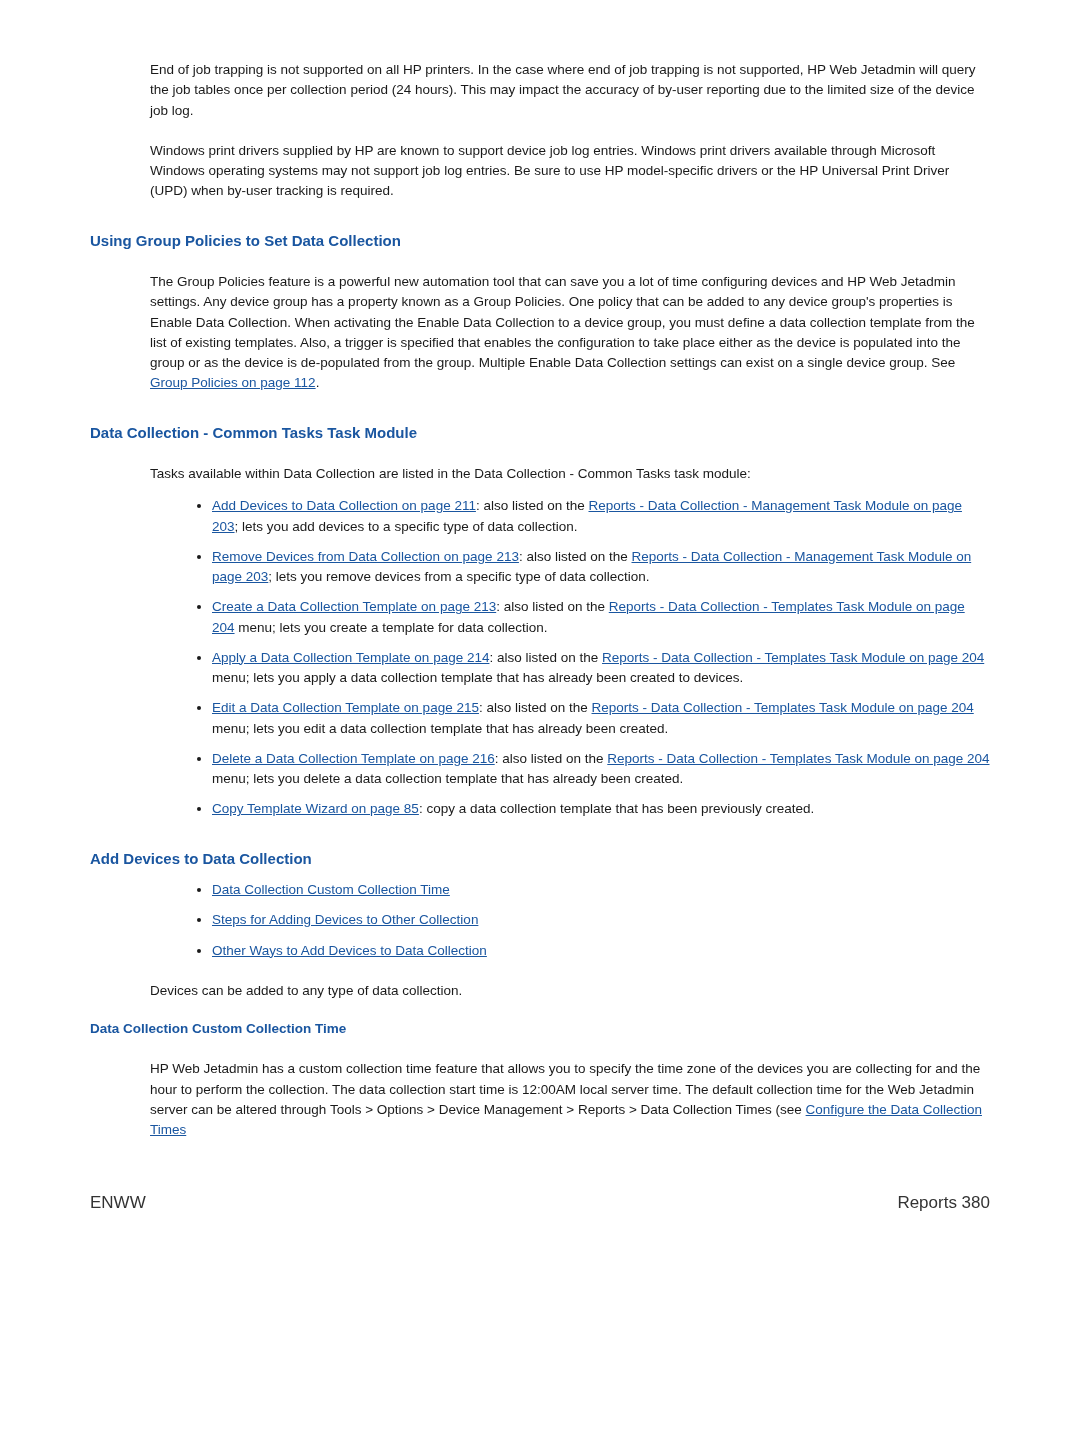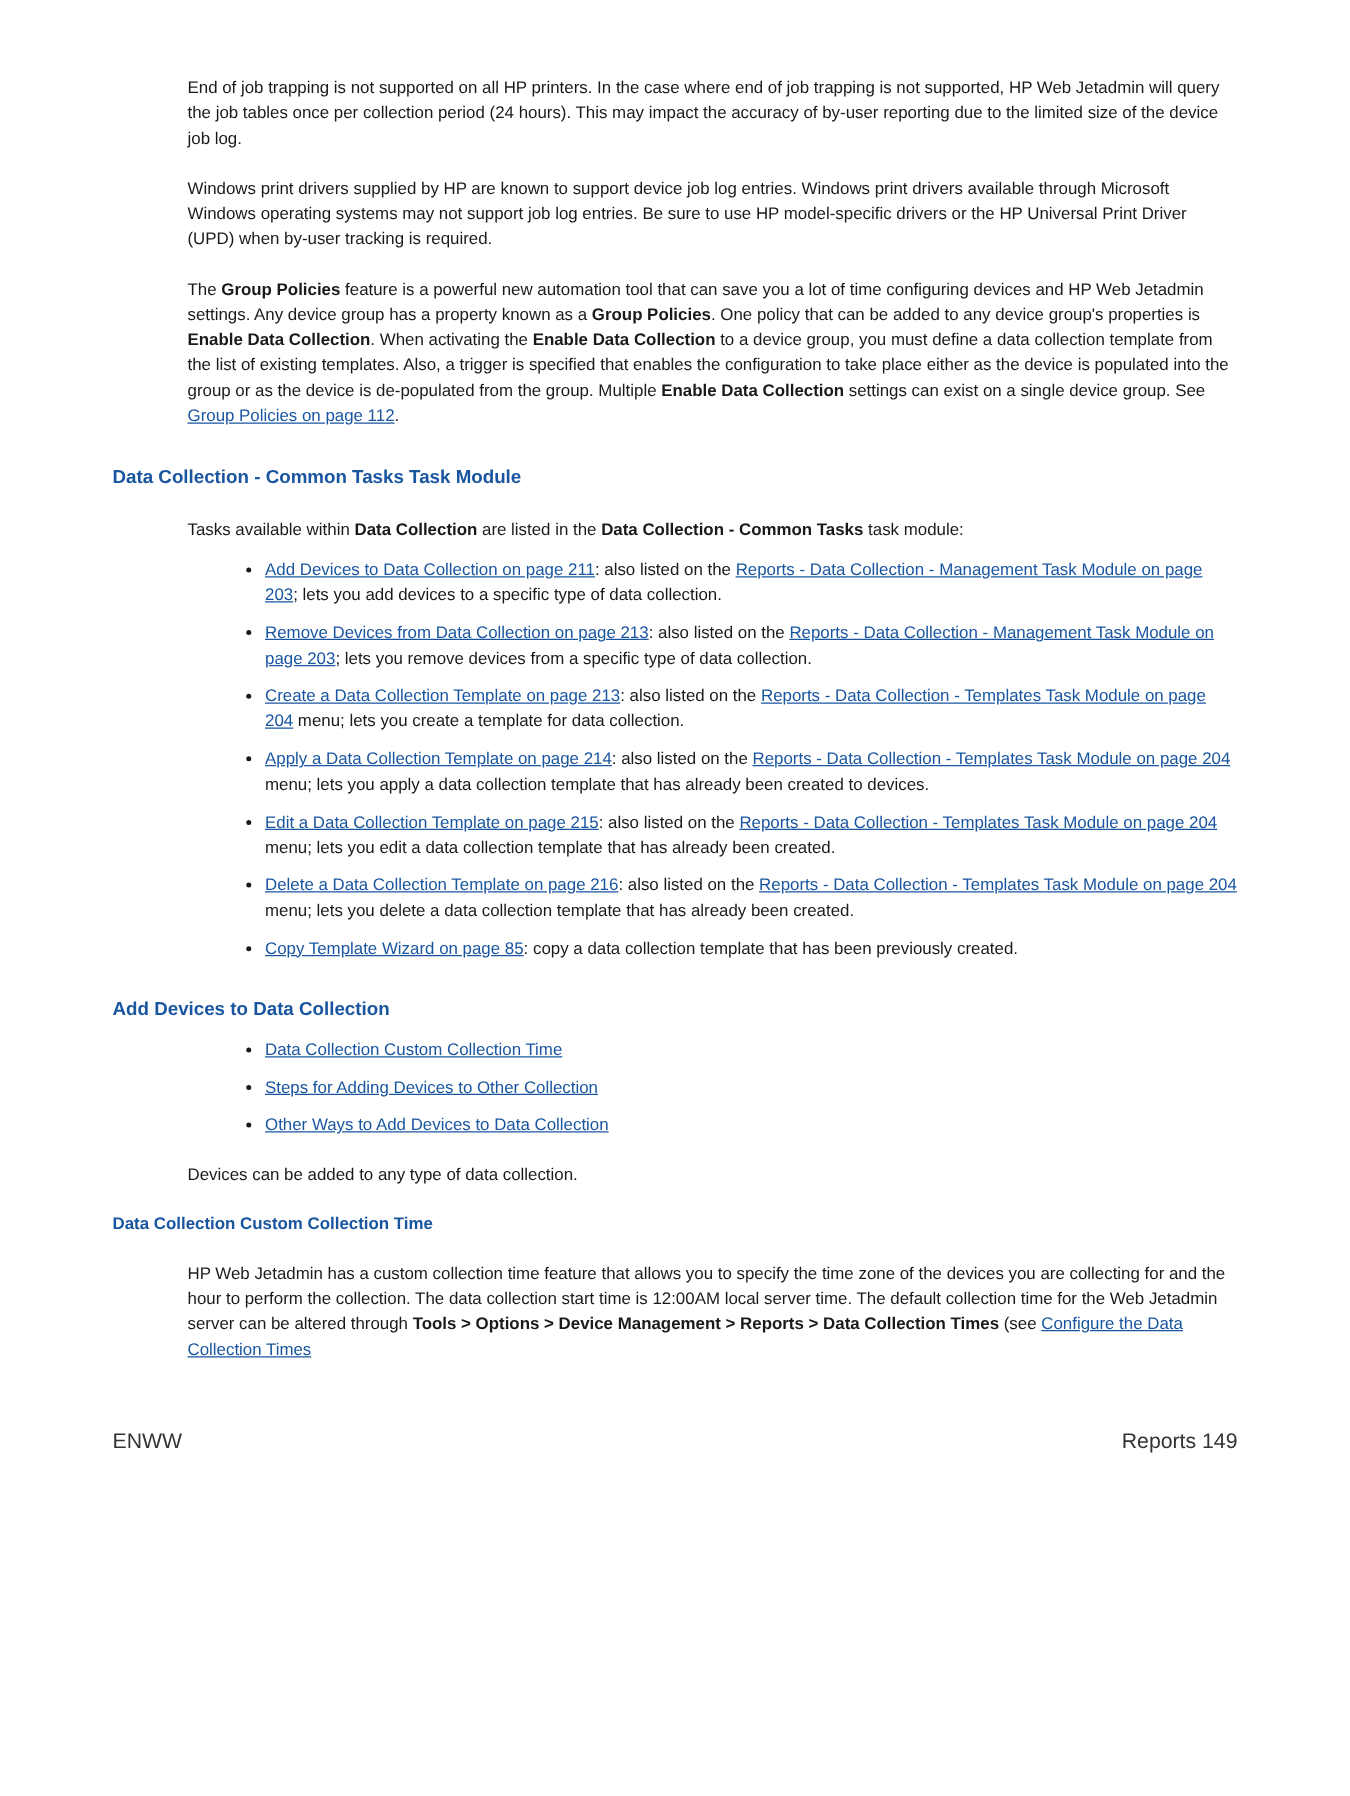--- a/index.html
+++ b/index.html
@@ -27,21 +27,21 @@
       margin-top: 28px;
       margin-bottom: 10px;
     }
     .subsection-heading {
       color: #1a56a0;
       font-size: 13.5px;
       font-weight: bold;
       margin-top: 18px;
       margin-bottom: 8px;
     }
-    .bold { font-weight: bold; }
+    .bold { font-weight: normal; }
     a {
       color: #1a56a0;
       text-decoration: underline;
       cursor: pointer;
     }
     ul {
       padding-left: 100px;
       margin-bottom: 10px;
     }
     ul li {
@@ -58,20 +58,21 @@
     }
   </style>
 </head>
 <body>
 
 <div class="page-content">
 
   <p>End of job trapping is not supported on all HP printers. In the case where end of job trapping is not supported, HP Web Jetadmin will query the job tables once per collection period (24 hours). This may impact the accuracy of by-user reporting due to the limited size of the device job log.</p>
   <p>Windows print drivers supplied by HP are known to support device job log entries. Windows print drivers available through Microsoft Windows operating systems may not support job log entries. Be sure to use HP model-specific drivers or the HP Universal Print Driver (UPD) when by-user tracking is required.</p>
 
+  <div class="section-heading">Using Group Policies to Set Data Collection</div>
 
   <p>
     The <span class="bold">Group Policies</span> feature is a powerful new automation tool that can save you a lot of time configuring devices and HP Web Jetadmin settings. Any device group has a property known as a <span class="bold">Group Policies</span>. One policy that can be added to any device group's properties is <span class="bold">Enable Data Collection</span>. When activating the <span class="bold">Enable Data Collection</span> to a device group, you must define a data collection template from the list of existing templates. Also, a trigger is specified that enables the configuration to take place either as the device is populated into the group or as the device is de-populated from the group. Multiple <span class="bold">Enable Data Collection</span> settings can exist on a single device group. See <a>Group Policies on page 112</a>.
   </p>
 
   <div class="section-heading">Data Collection - Common Tasks Task Module</div>
 
   <p>
     Tasks available within <span class="bold">Data Collection</span> are listed in the <span class="bold">Data Collection - Common Tasks</span> task module:
   </p>
@@ -117,16 +118,16 @@
   <p>Devices can be added to any type of data collection.</p>
 
   <div class="subsection-heading">Data Collection Custom Collection Time</div>
 
   <p>
     HP Web Jetadmin has a custom collection time feature that allows you to specify the time zone of the devices you are collecting for and the hour to perform the collection. The data collection start time is 12:00AM local server time. The default collection time for the Web Jetadmin server can be altered through <span class="bold">Tools &gt; Options &gt; Device Management &gt; Reports &gt; Data Collection Times</span> (see <a>Configure the Data Collection Times</a>
   </p>
 
   <div class="footer">
     <span>ENWW</span>
-    <span>Reports   149</span>
+    <span>Reports   380</span>
   </div>
 
 </div>
 
 </body></html>

